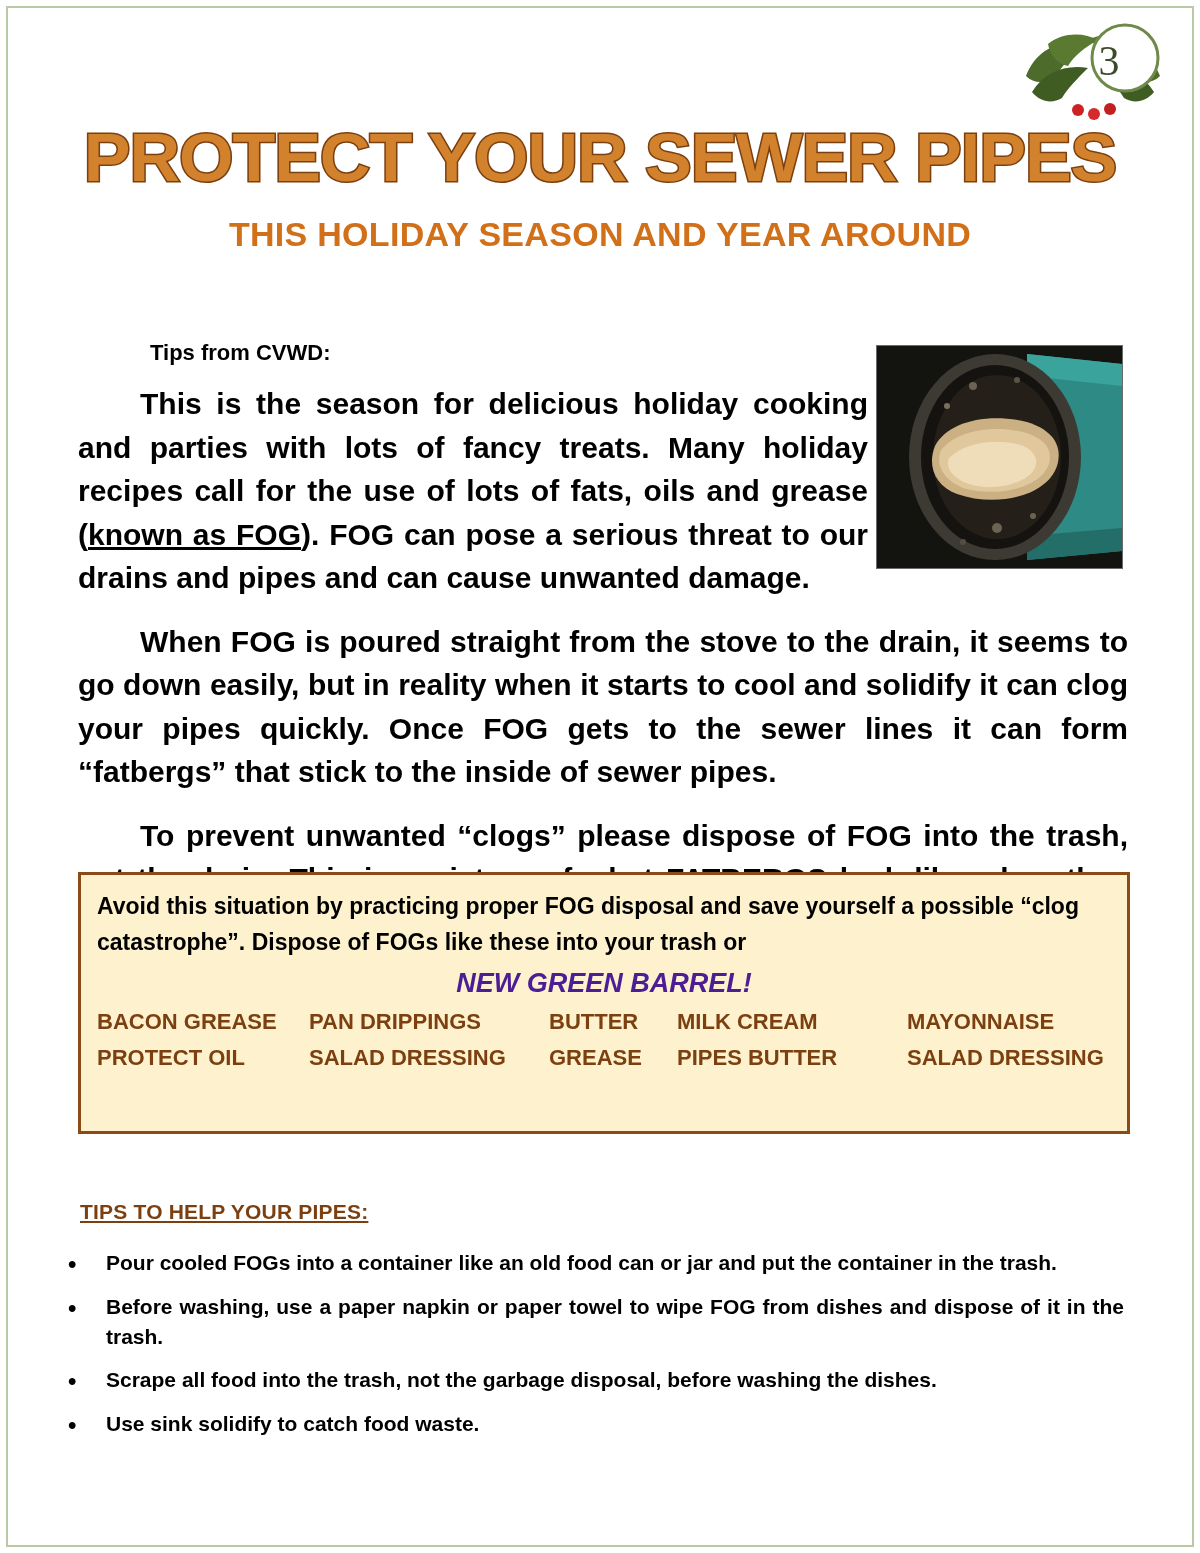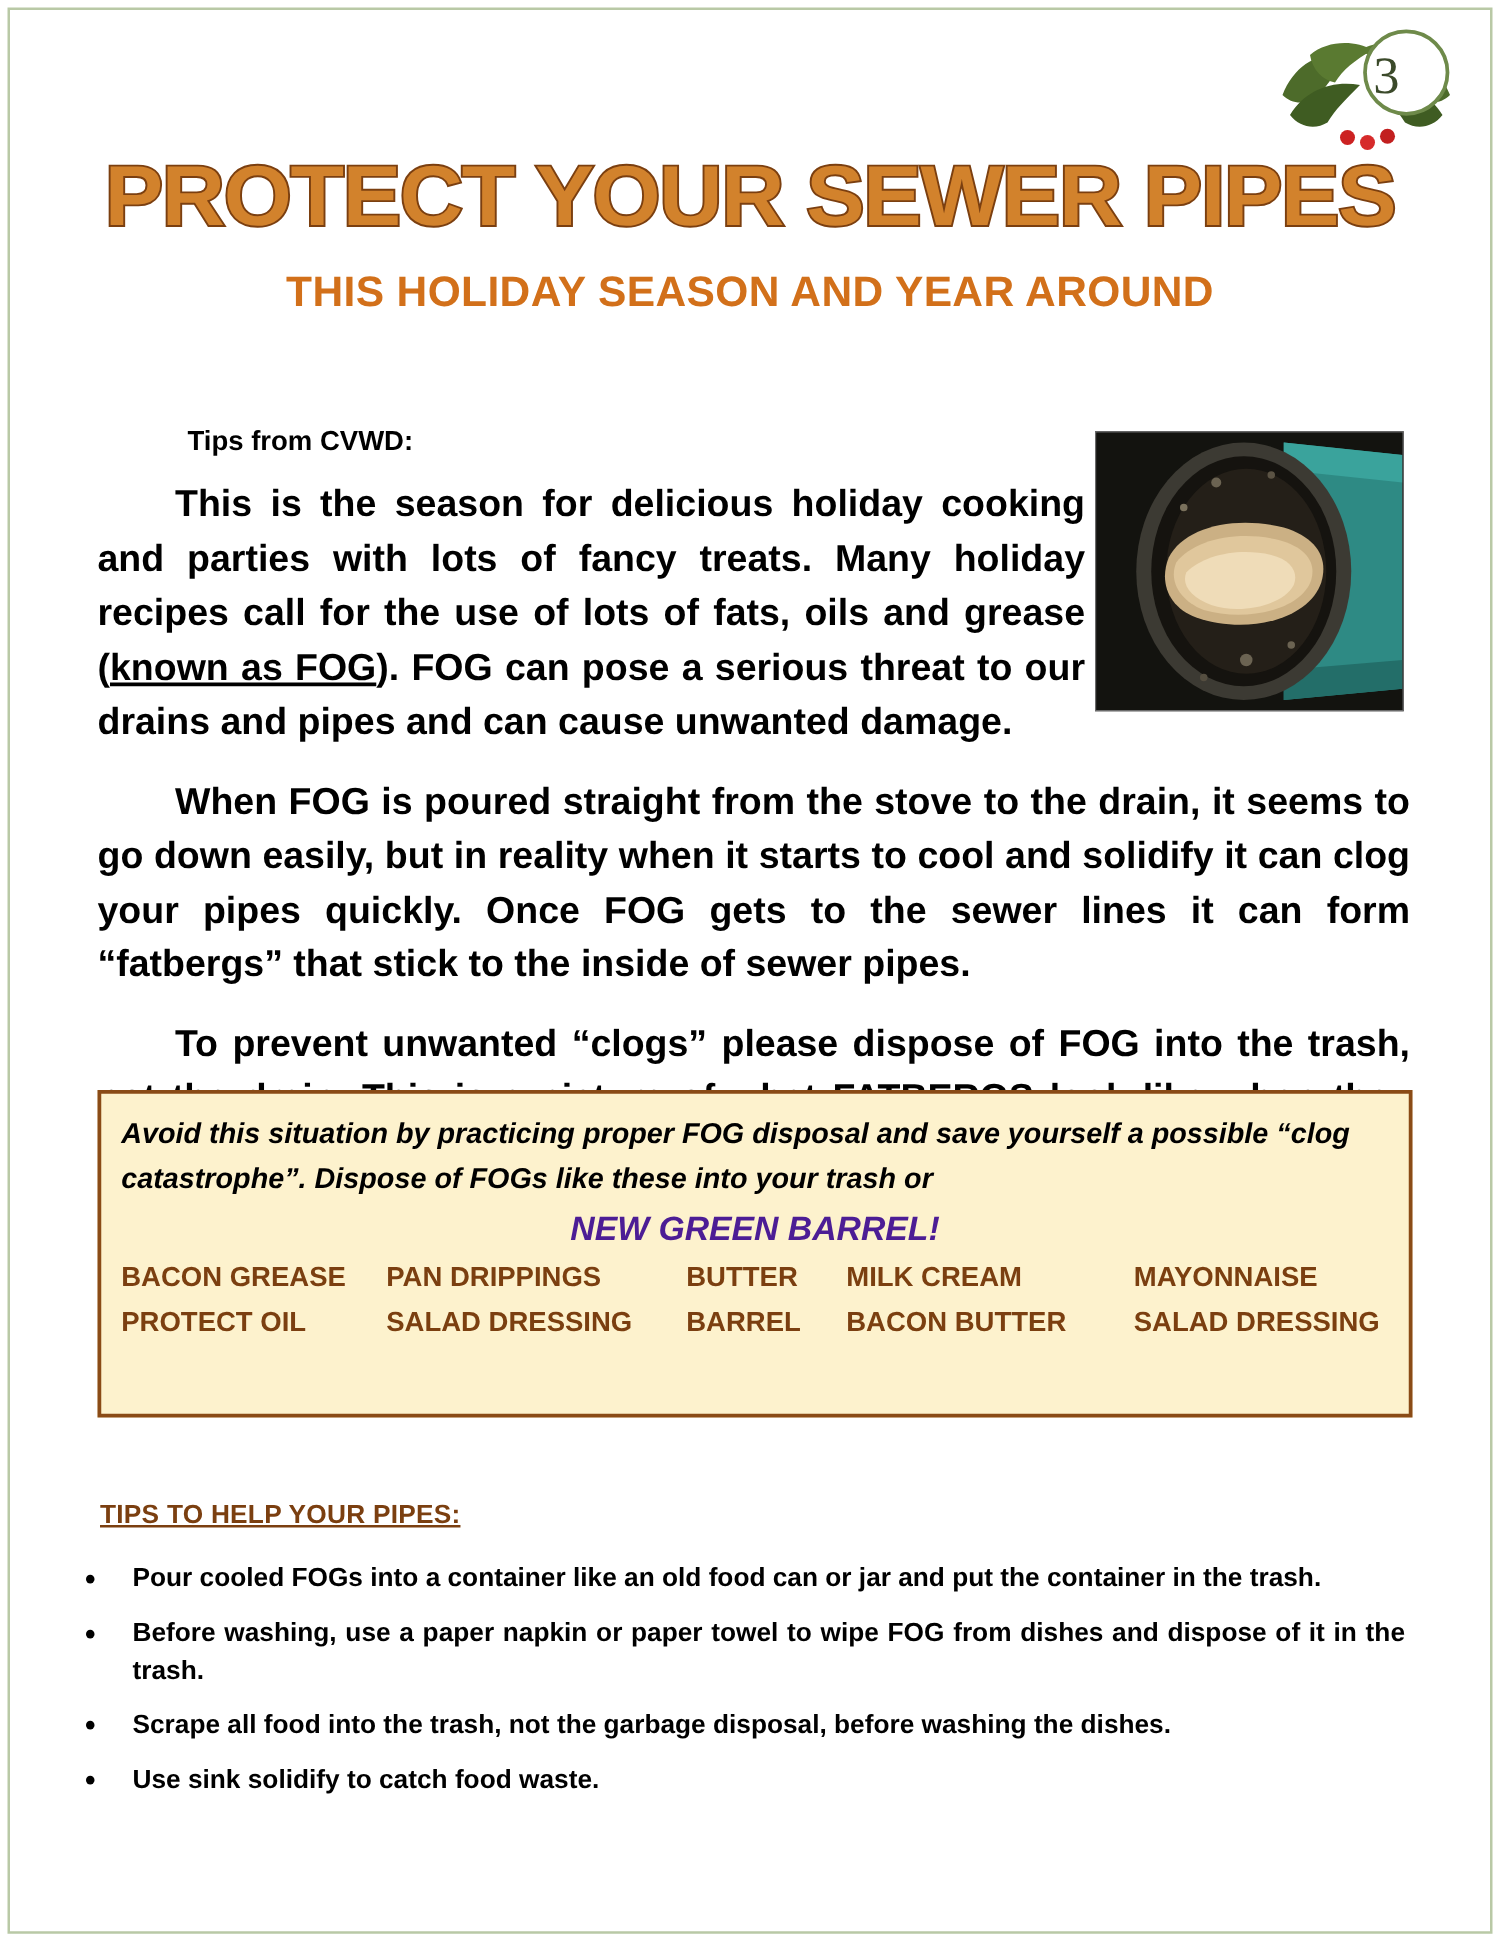--- a/index.html
+++ b/index.html
@@ -128,21 +128,20 @@
     width: 1052px;
     height: 262px;
     background: #fdf2cd;
     border: 3px solid #8a4b16;
     box-sizing: border-box;
     padding: 14px 16px 10px 16px;
   }
   .callout-lead {
     font-size: 23px;
     font-weight: bold;
-    font-style: italic;
     line-height: 1.55;
     margin: 0;
   }
   .green-barrel {
     text-align: center;
     font-size: 27px;
     font-weight: bold;
     font-style: italic;
     color: #4c1d95;
     margin: 8px 0 10px 0;
@@ -280,22 +279,22 @@
     <div class="fog-row row1">
       <span class="c">BACON GREASE</span>
       <span class="c">PAN DRIPPINGS</span>
       <span class="c">BUTTER</span>
       <span class="c">MILK CREAM</span>
       <span class="c">MAYONNAISE</span>
     </div>
     <div class="fog-row row2">
       <span class="c">PROTECT OIL</span>
       <span class="c">SALAD DRESSING</span>
-      <span class="c">BARREL</span>
-      <span class="c">BACON BUTTER</span>
+      <span class="c">GREASE</span>
+      <span class="c">PIPES BUTTER</span>
       <span class="c">SALAD DRESSING</span>
     </div>
   </div>
 </div>
 
 <div class="tips-head">TIPS TO HELP YOUR PIPES:</div>
 <ul class="tips-list">
   <li>Pour cooled FOGs into a container like an old food can or jar and put the container in the trash.</li>
   <li>Before washing, use a paper napkin or paper towel to wipe FOG from dishes and dispose of it in the trash.</li>
   <li class="nojust">Scrape all food into the trash, not the garbage disposal, before washing the dishes.</li>

